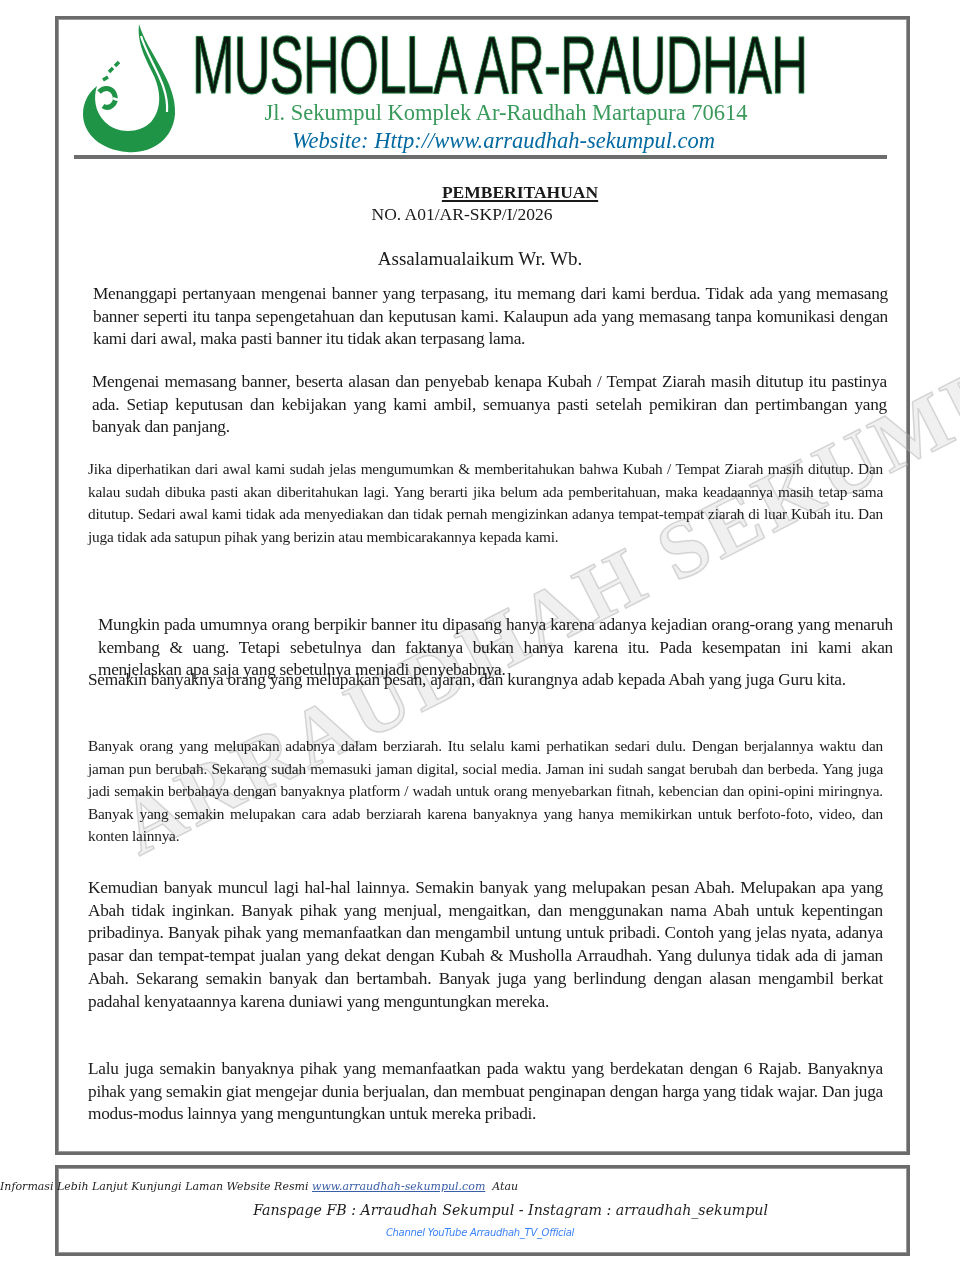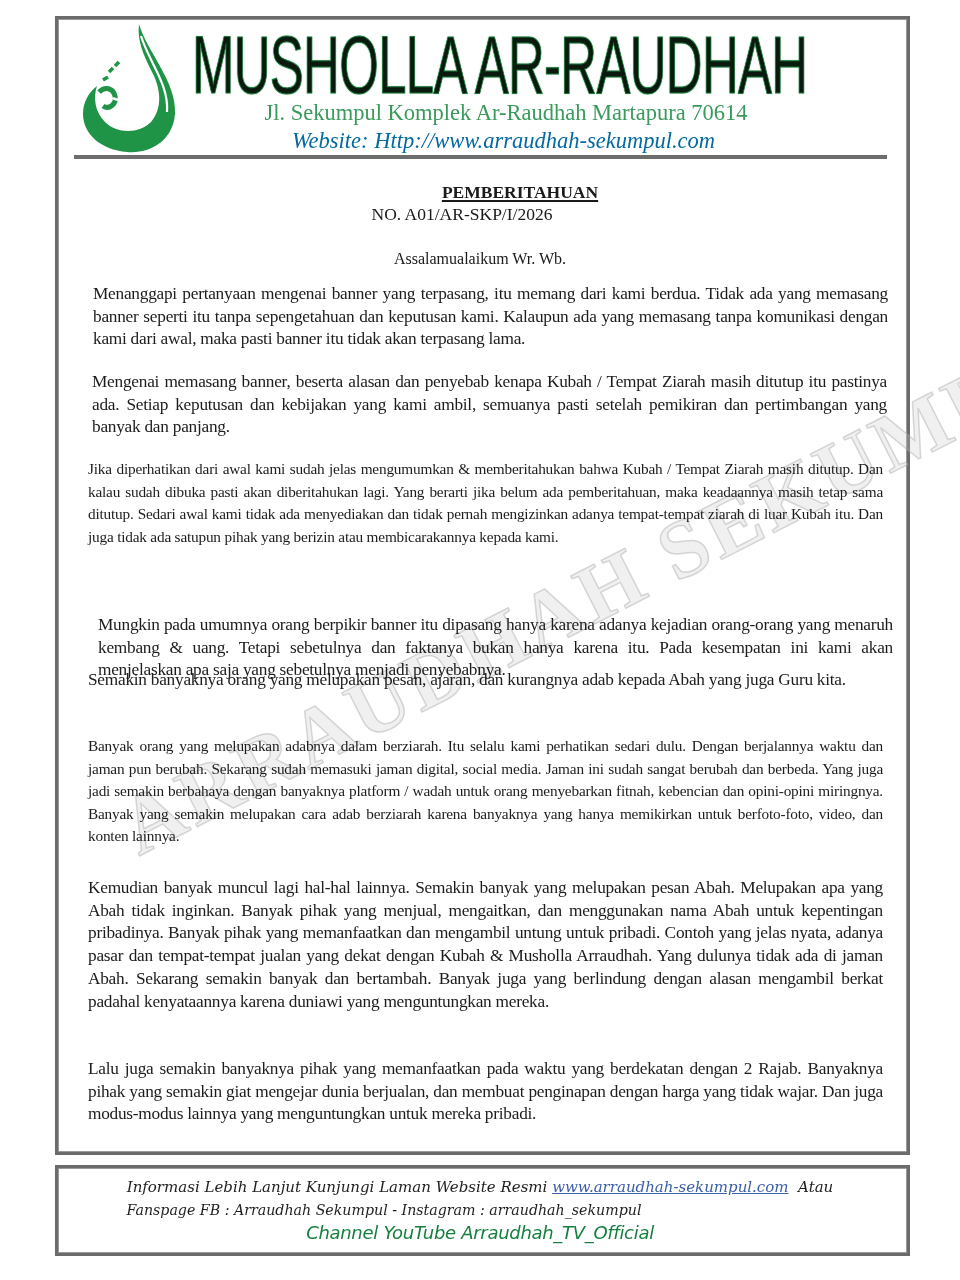--- a/index.html
+++ b/index.html
@@ -37,43 +37,43 @@
     font-family: "Liberation Serif", serif; font-weight: bold; font-size: 82px; letter-spacing: 4px;
     color: rgba(200,200,200,0.28); -webkit-text-stroke: 1.5px rgba(170,170,170,0.45);
     white-space: nowrap; pointer-events: none; text-align: center;
   }
   .heading {
     position: absolute; left: 0; width: 960px; top: 181px; text-align: center;
     font-size: 17.5px; font-weight: bold; line-height: 22px; padding-left: 40px;
   }
   .heading span { text-decoration: underline; text-decoration-thickness: 2px; text-underline-offset: 2px; }
   .docno { position: absolute; left: 0; width: 924px; top: 203px; text-align: center; font-size: 17.5px; line-height: 22px; }
-  .greeting { position: absolute; left: 0; width: 960px; top: 248px; text-align: center; font-size: 16px; line-height: 22px; }
+  .greeting { position: absolute; left: 0; width: 960px; top: 248px; text-align: center; font-size: 19px; line-height: 22px; }
   .para {
     position: absolute; left: 88px; width: 795px; text-align: justify; text-align-last: left;
     font-size: 17.3px; line-height: 22.7px; letter-spacing: -0.25px; word-spacing: 0px;
     color: #1c1c1c;
   }
   .para.small { font-size: 15.3px; line-height: 22.5px; letter-spacing: -0.2px; }
   .footer {
     position: absolute; left: 55px; top: 1165px; width: 849px; height: 85px;
     border: 3px solid #6b6b6b; box-shadow: inset 0 0 0 1px #9a9a9a; background: #fff;
   }
   .foot-line1 {
-    position: absolute; left: 0; width: 960px; top: 1177px; text-align: center;
-    font-family: "DejaVu Serif", serif; font-style: italic; font-size: 15px; line-height: 20px; color: #1e1e1e;
+    position: absolute; left: 0; width: 960px; top: 1177px; 
+    font-family: "DejaVu Serif", serif; font-style: italic; font-size: 11px; line-height: 20px; color: #1e1e1e;
   }
   .foot-line1 a { color: #3b5ea8; text-decoration: underline; }
   .foot-line2 {
-    position: absolute; left: 0; width: 768px; top: 1200px; text-align: center;
+    position: absolute; left: 0; width: 768px; top: 1200px; text-align: right;
     font-family: "DejaVu Serif", serif; font-style: italic; font-size: 14.2px; line-height: 20px; color: #1e1e1e;
   }
   .foot-line3 {
     position: absolute; left: 0; width: 960px; top: 1224px; text-align: center;
-    font-family: "DejaVu Sans", sans-serif; font-style: italic; font-size: 18px; line-height: 18px; color: #15803d;
+    font-family: "DejaVu Sans", sans-serif; font-style: italic; font-size: 10px; line-height: 18px; color: #3b82f6;
     letter-spacing: -0.3px;
   }
 </style>
 </head>
 <body>
 
 <div class="frame"></div>
 
 <svg class="logo" viewBox="0 0 100 132">
   <path d="M60 2 C 68 30, 98 60, 96 92 C 94 118, 72 132, 48 130 C 22 128, 4 112, 4 92 C 4 80, 10 70, 18 64 C 14 76, 16 90, 26 100 C 38 112, 60 112, 72 100 C 84 86, 82 66, 72 48 C 64 32, 58 18, 60 2 Z" fill="#1f9447"></path>
@@ -97,18 +97,18 @@
 <div class="docno">NO. A01/AR-SKP/I/2026</div>
 <div class="greeting">Assalamualaikum Wr. Wb.</div>
 
 <p class="para" style="top:278px;margin:5px;">Menanggapi pertanyaan mengenai banner yang terpasang, itu memang dari kami berdua. Tidak ada yang memasang banner seperti itu tanpa sepengetahuan dan keputusan kami. Kalaupun ada yang memasang tanpa komunikasi dengan kami dari awal, maka pasti banner itu tidak akan terpasang lama.</p>
 <p class="para" style="top:367px;margin:4px;">Mengenai memasang banner, beserta alasan dan penyebab kenapa Kubah / Tempat Ziarah masih ditutup itu pastinya ada. Setiap keputusan dan kebijakan yang kami ambil, semuanya pasti setelah pemikiran dan pertimbangan yang banyak dan panjang.</p>
 <p class="para small" style="top:458px;margin:0;">Jika diperhatikan dari awal kami sudah jelas mengumumkan &amp; memberitahukan bahwa Kubah / Tempat Ziarah masih ditutup. Dan kalau sudah dibuka pasti akan diberitahukan lagi. Yang berarti jika belum ada pemberitahuan, maka keadaannya masih tetap sama ditutup. Sedari awal kami tidak ada menyediakan dan tidak pernah mengizinkan adanya tempat-tempat ziarah di luar Kubah itu. Dan juga tidak ada satupun pihak yang berizin atau membicarakannya kepada kami.</p>
 <p class="para" style="top:604px;margin:10px;">Mungkin pada umumnya orang berpikir banner itu dipasang hanya karena adanya kejadian orang-orang yang menaruh kembang &amp; uang. Tetapi sebetulnya dan faktanya bukan hanya karena itu. Pada kesempatan ini kami akan menjelaskan apa saja yang sebetulnya menjadi penyebabnya.</p>
 <p class="para" style="top:669px;margin:0;">Semakin banyaknya orang yang melupakan pesan, ajaran, dan kurangnya adab kepada Abah yang juga Guru kita.</p>
 <p class="para small" style="top:735px;margin:0;">Banyak orang yang melupakan adabnya dalam berziarah. Itu selalu kami perhatikan sedari dulu. Dengan berjalannya waktu dan jaman pun berubah. Sekarang sudah memasuki jaman digital, social media. Jaman ini sudah sangat berubah dan berbeda. Yang juga jadi semakin berbahaya dengan banyaknya platform / wadah untuk orang menyebarkan fitnah, kebencian dan opini-opini miringnya. Banyak yang semakin melupakan cara adab berziarah karena banyaknya yang hanya memikirkan untuk berfoto-foto, video, dan konten lainnya.</p>
 <p class="para" style="top:877px;margin:0;">Kemudian banyak muncul lagi hal-hal lainnya. Semakin banyak yang melupakan pesan Abah. Melupakan apa yang Abah tidak inginkan. Banyak pihak yang menjual, mengaitkan, dan menggunakan nama Abah untuk kepentingan pribadinya. Banyak pihak yang memanfaatkan dan mengambil untung untuk pribadi. Contoh yang jelas nyata, adanya pasar dan tempat-tempat jualan yang dekat dengan Kubah &amp; Musholla Arraudhah. Yang dulunya tidak ada di jaman Abah. Sekarang semakin banyak dan bertambah. Banyak juga yang berlindung dengan alasan mengambil berkat padahal kenyataannya karena duniawi yang menguntungkan mereka.</p>
-<p class="para" style="top:1058px;margin:0;">Lalu juga semakin banyaknya pihak yang memanfaatkan pada waktu yang berdekatan dengan 2 Rajab. Banyaknya pihak yang semakin giat mengejar dunia berjualan, dan membuat penginapan dengan harga yang tidak wajar. Dan juga modus-modus lainnya yang menguntungkan untuk mereka pribadi.</p>
+<p class="para" style="top:1058px;margin:0;">Lalu juga semakin banyaknya pihak yang memanfaatkan pada waktu yang berdekatan dengan 6 Rajab. Banyaknya pihak yang semakin giat mengejar dunia berjualan, dan membuat penginapan dengan harga yang tidak wajar. Dan juga modus-modus lainnya yang menguntungkan untuk mereka pribadi.</p>
 
 <div class="footer"></div>
 <div class="foot-line1"><span>Informasi Lebih Lanjut Kunjungi Laman Website Resmi </span><a>www.arraudhah-sekumpul.com</a><span style="white-space:pre">  Atau</span></div>
 <div class="foot-line2">Fanspage FB : Arraudhah Sekumpul - Instagram : arraudhah_sekumpul</div>
 <div class="foot-line3">Channel YouTube Arraudhah_TV_Official</div>
 
 </body></html>

